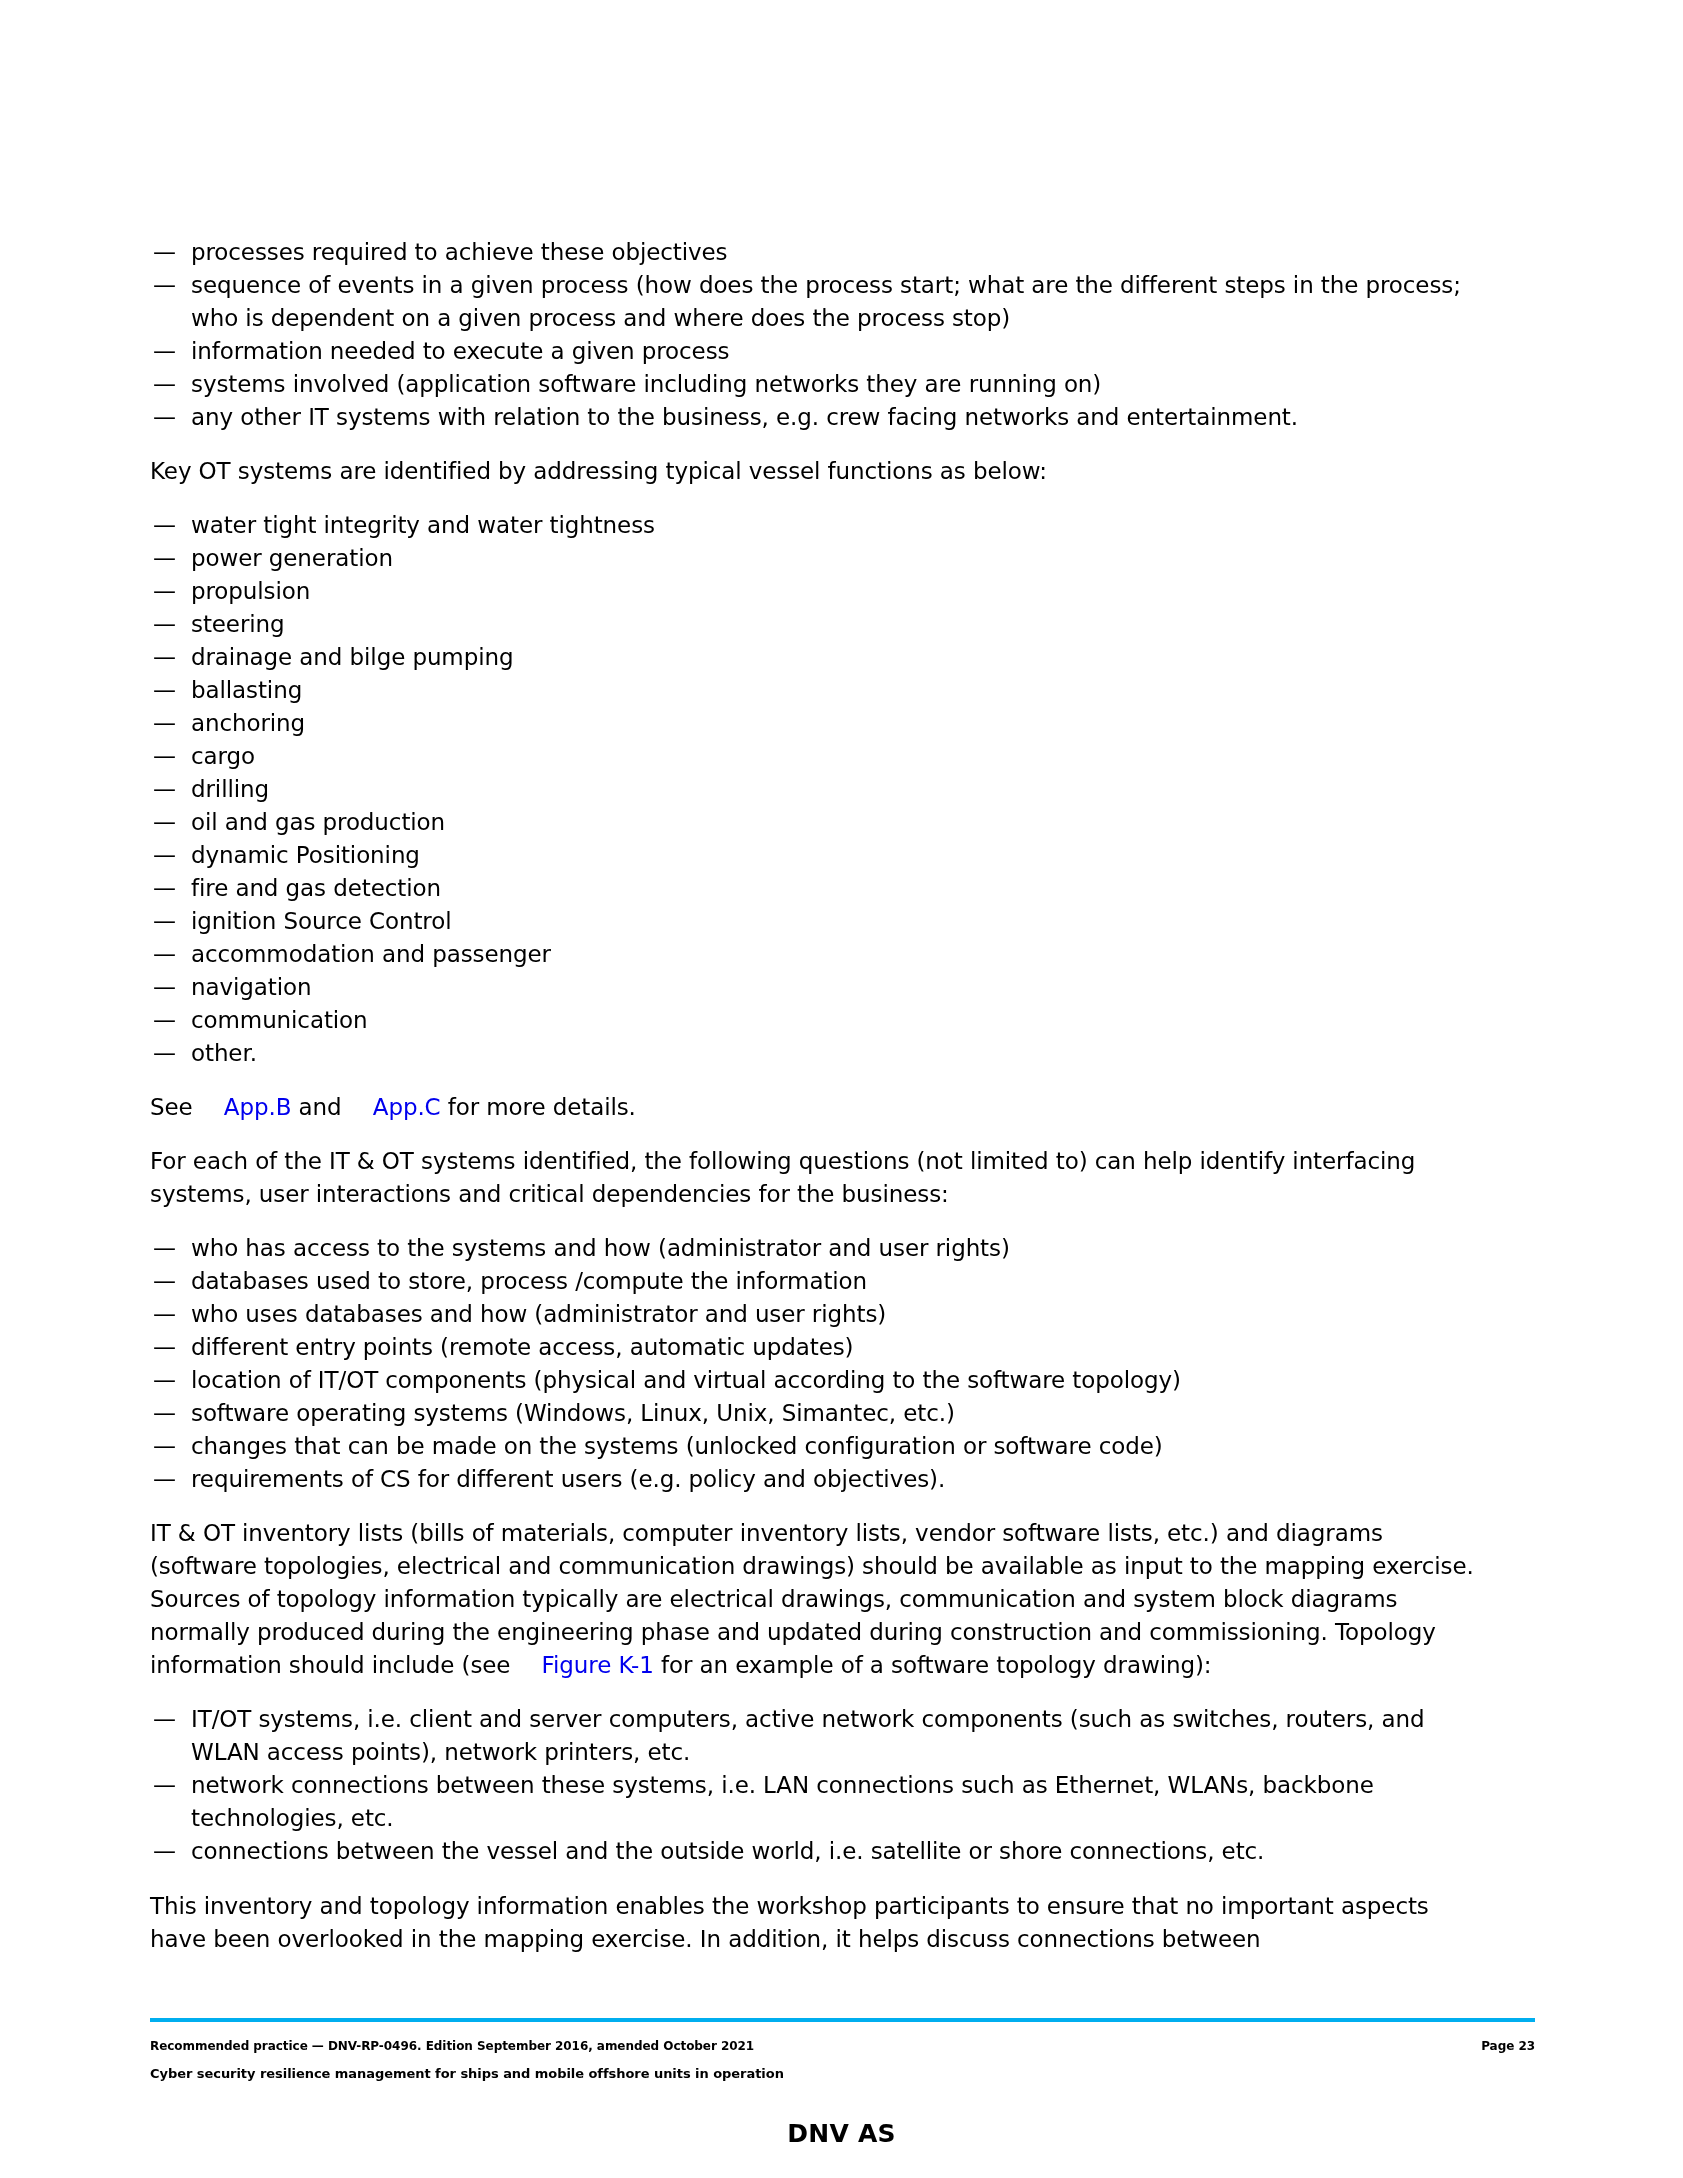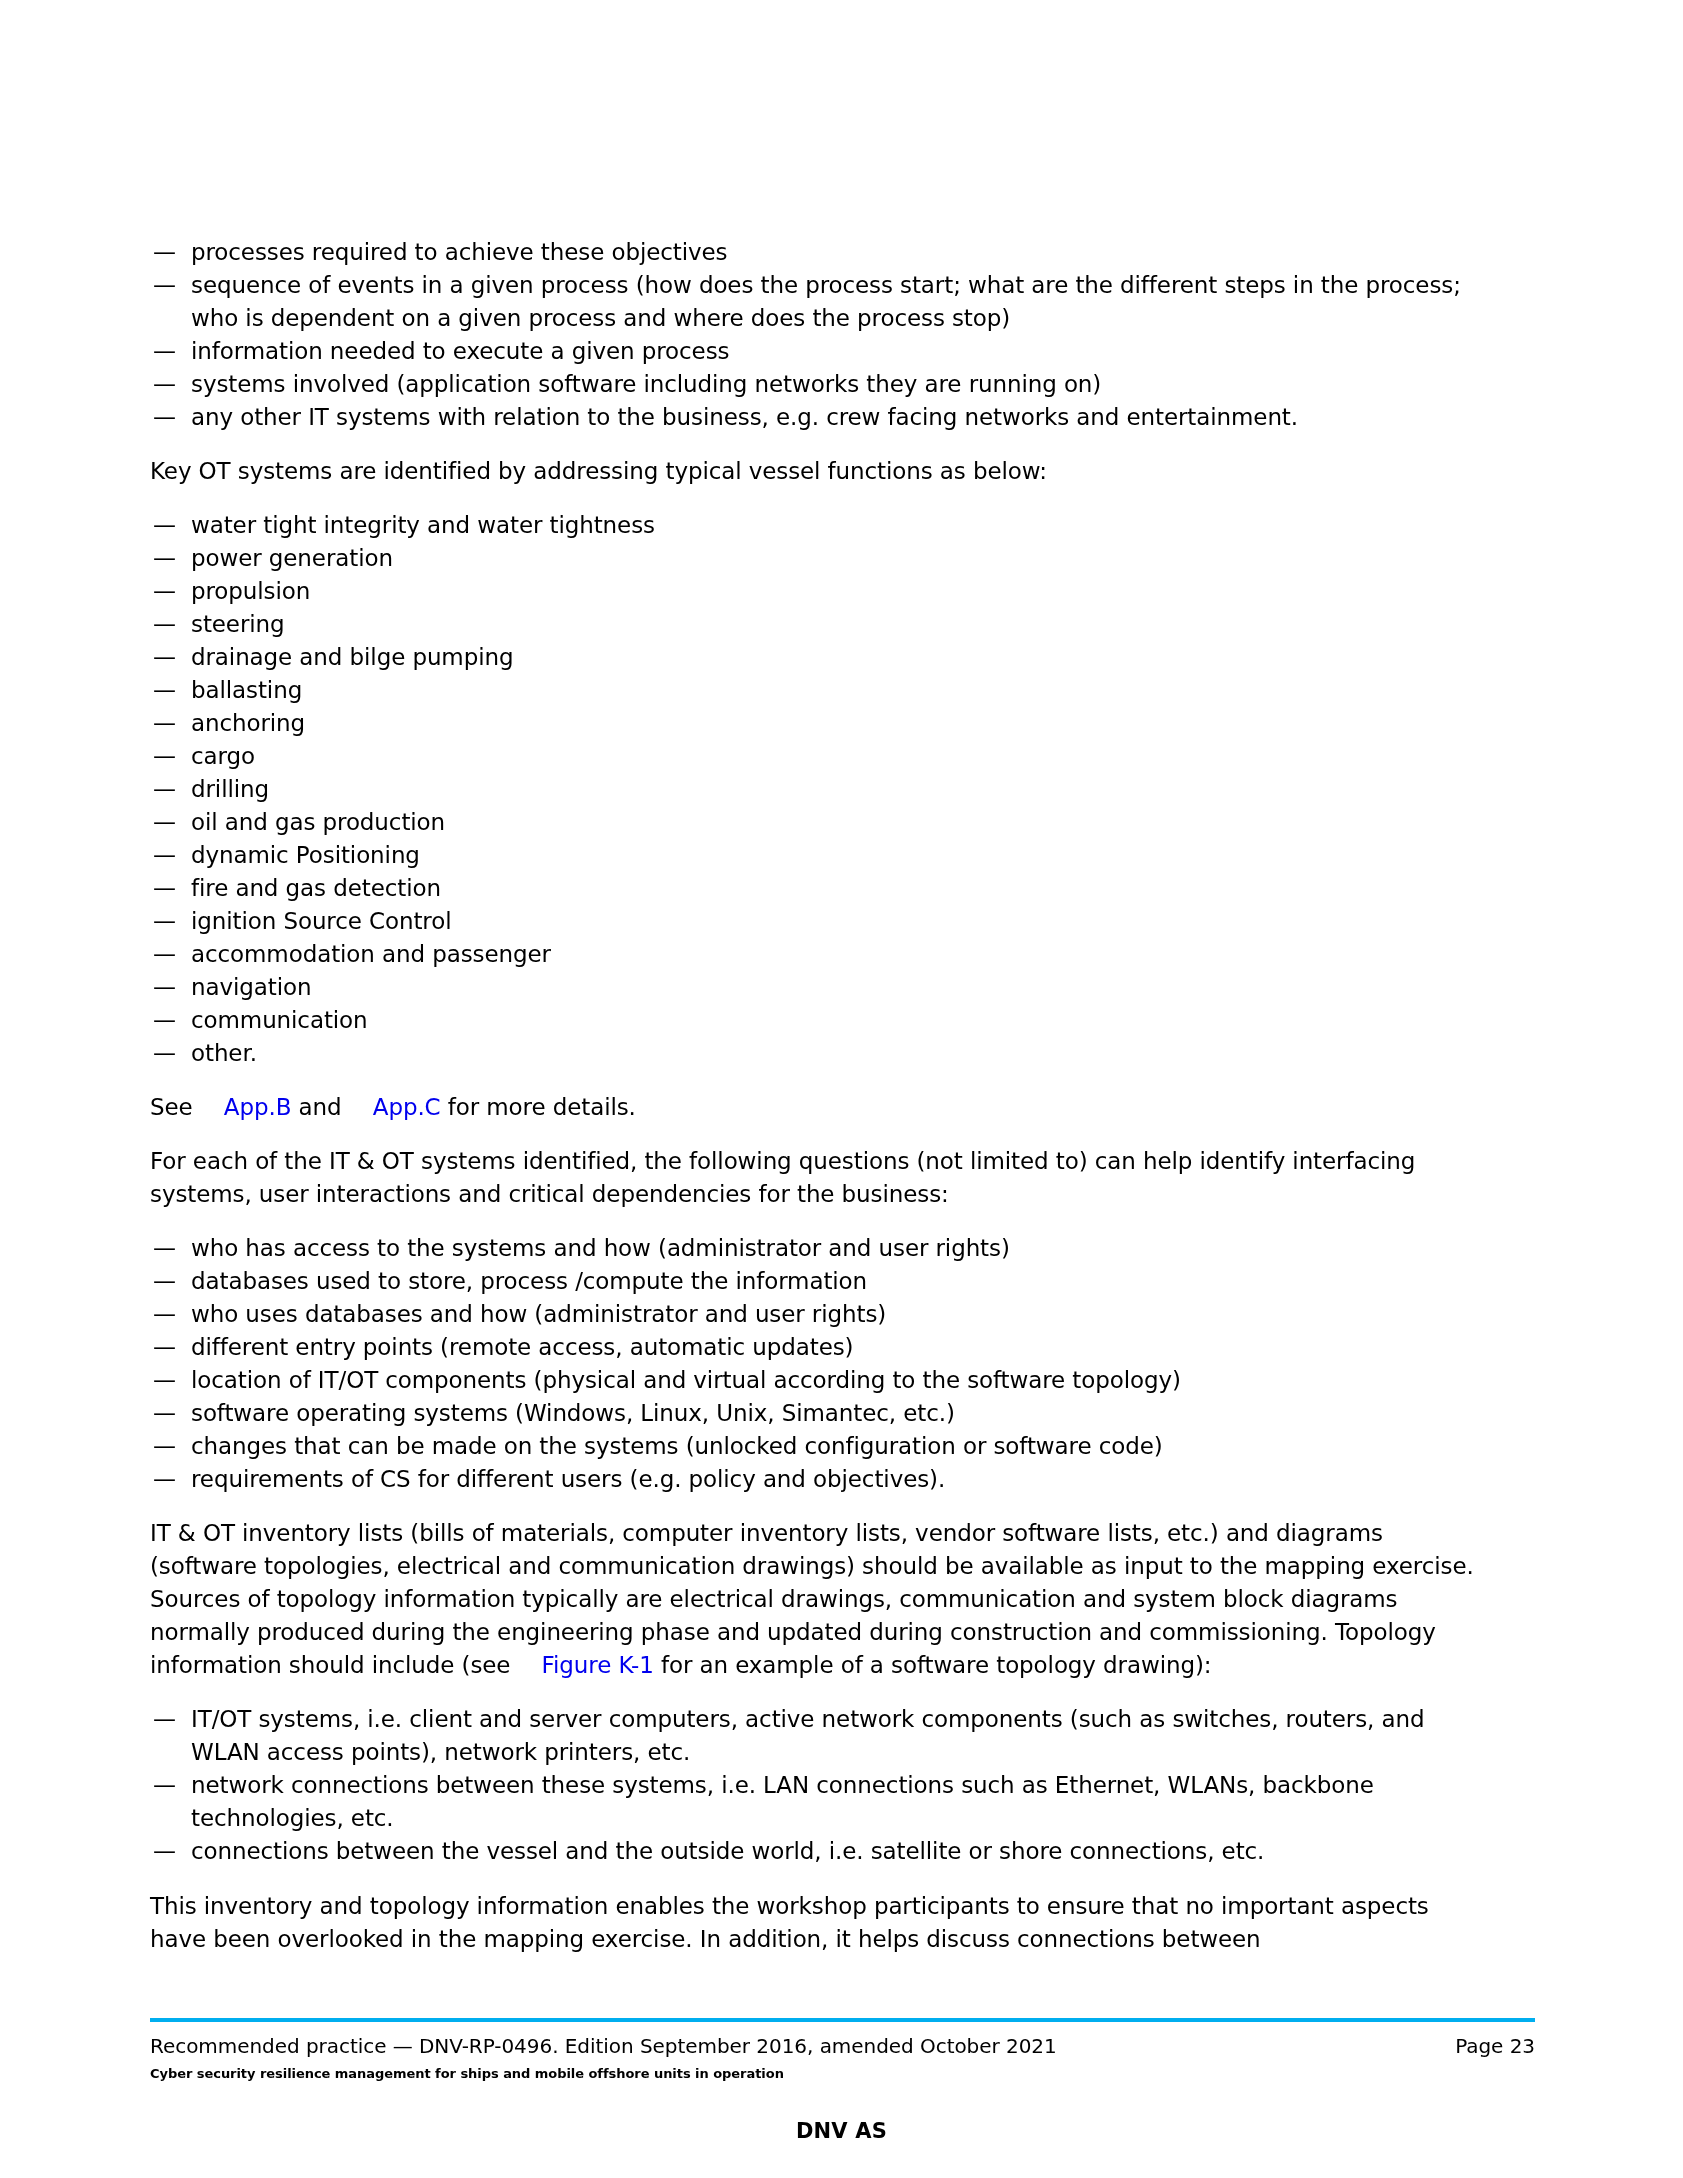--- a/index.html
+++ b/index.html
@@ -75,22 +75,22 @@
   }
   .footer-rule {
     height: 4px;
     background: #00AEEF;
     width: 100%;
   }
   .footer-line {
     display: flex;
     justify-content: space-between;
     align-items: baseline;
-    font-size: 20px;
-    font-weight: normal;
+    font-size: 12px;
+    font-weight: bold;
     line-height: 28px;
     margin-top: 10px;
     letter-spacing: -0.05px;
   }
   .footer-line2 {
     font-size: 13px;
     font-weight: bold;
     line-height: 28px;
     letter-spacing: -0.05px;
   }
@@ -98,21 +98,21 @@
     white-space: nowrap;
     padding-left: 24px;
     text-align: right;
   }
   .dnv-as {
     position: absolute;
     left: 0;
     top: 2119px;
     width: 1683px;
     text-align: center;
-    font-size: 21px;
+    font-size: 25px;
     font-weight: bold;
     letter-spacing: 0.2px;
   }
 </style>
 </head>
 <body>
 
 <div class="page">
 
   <div class="content">

